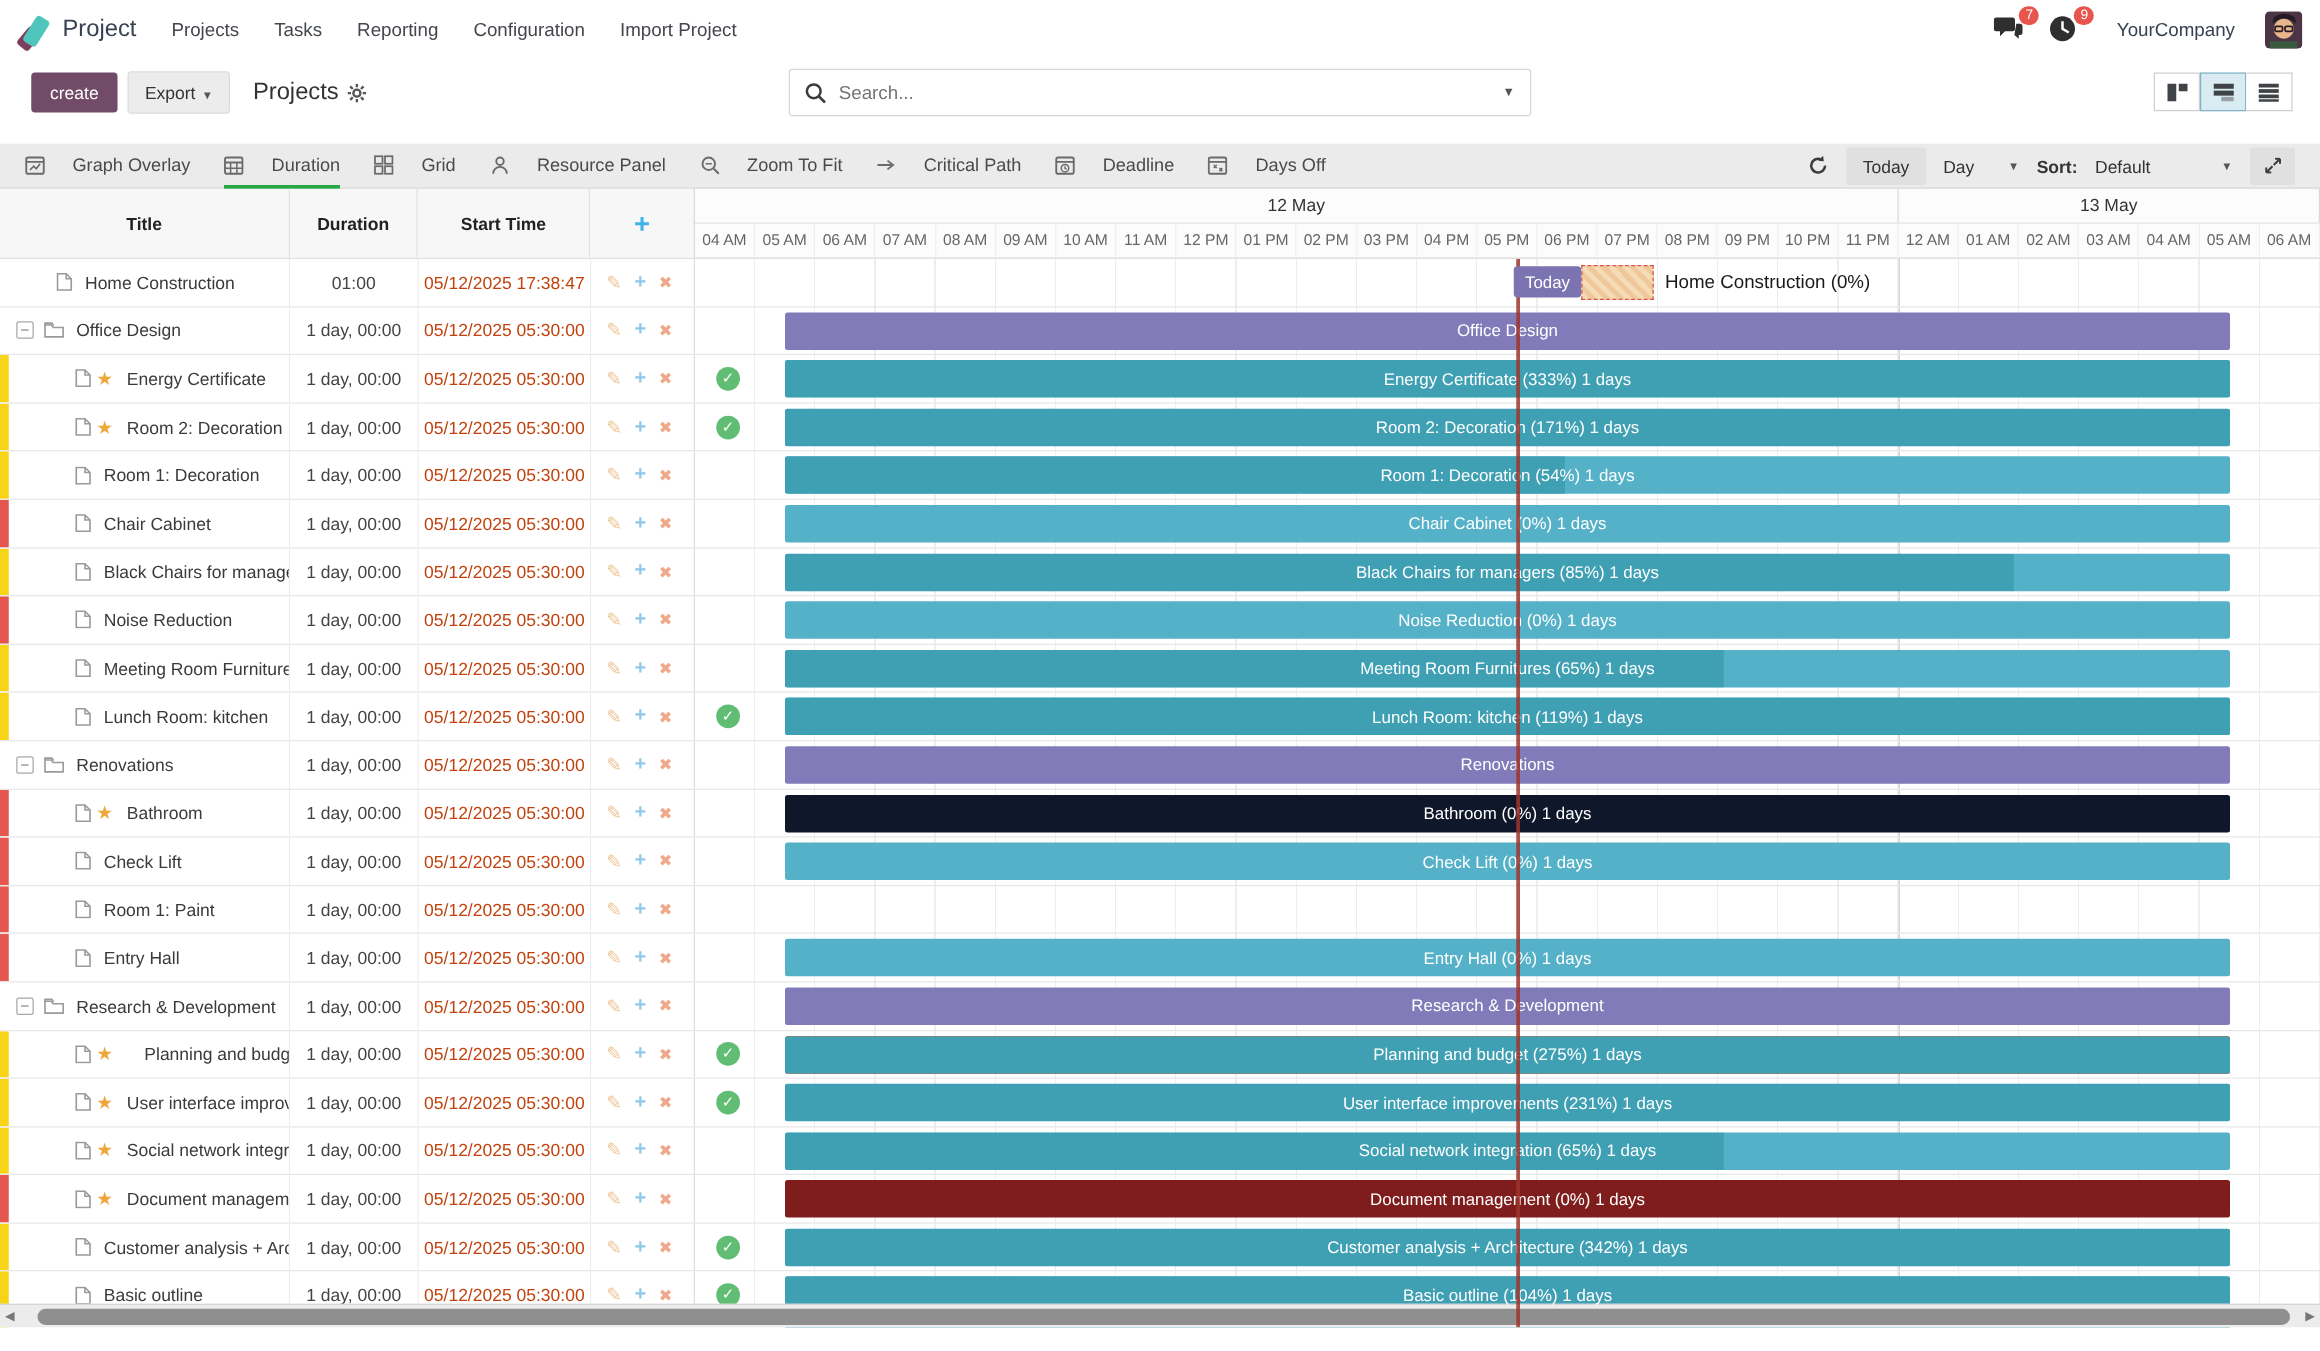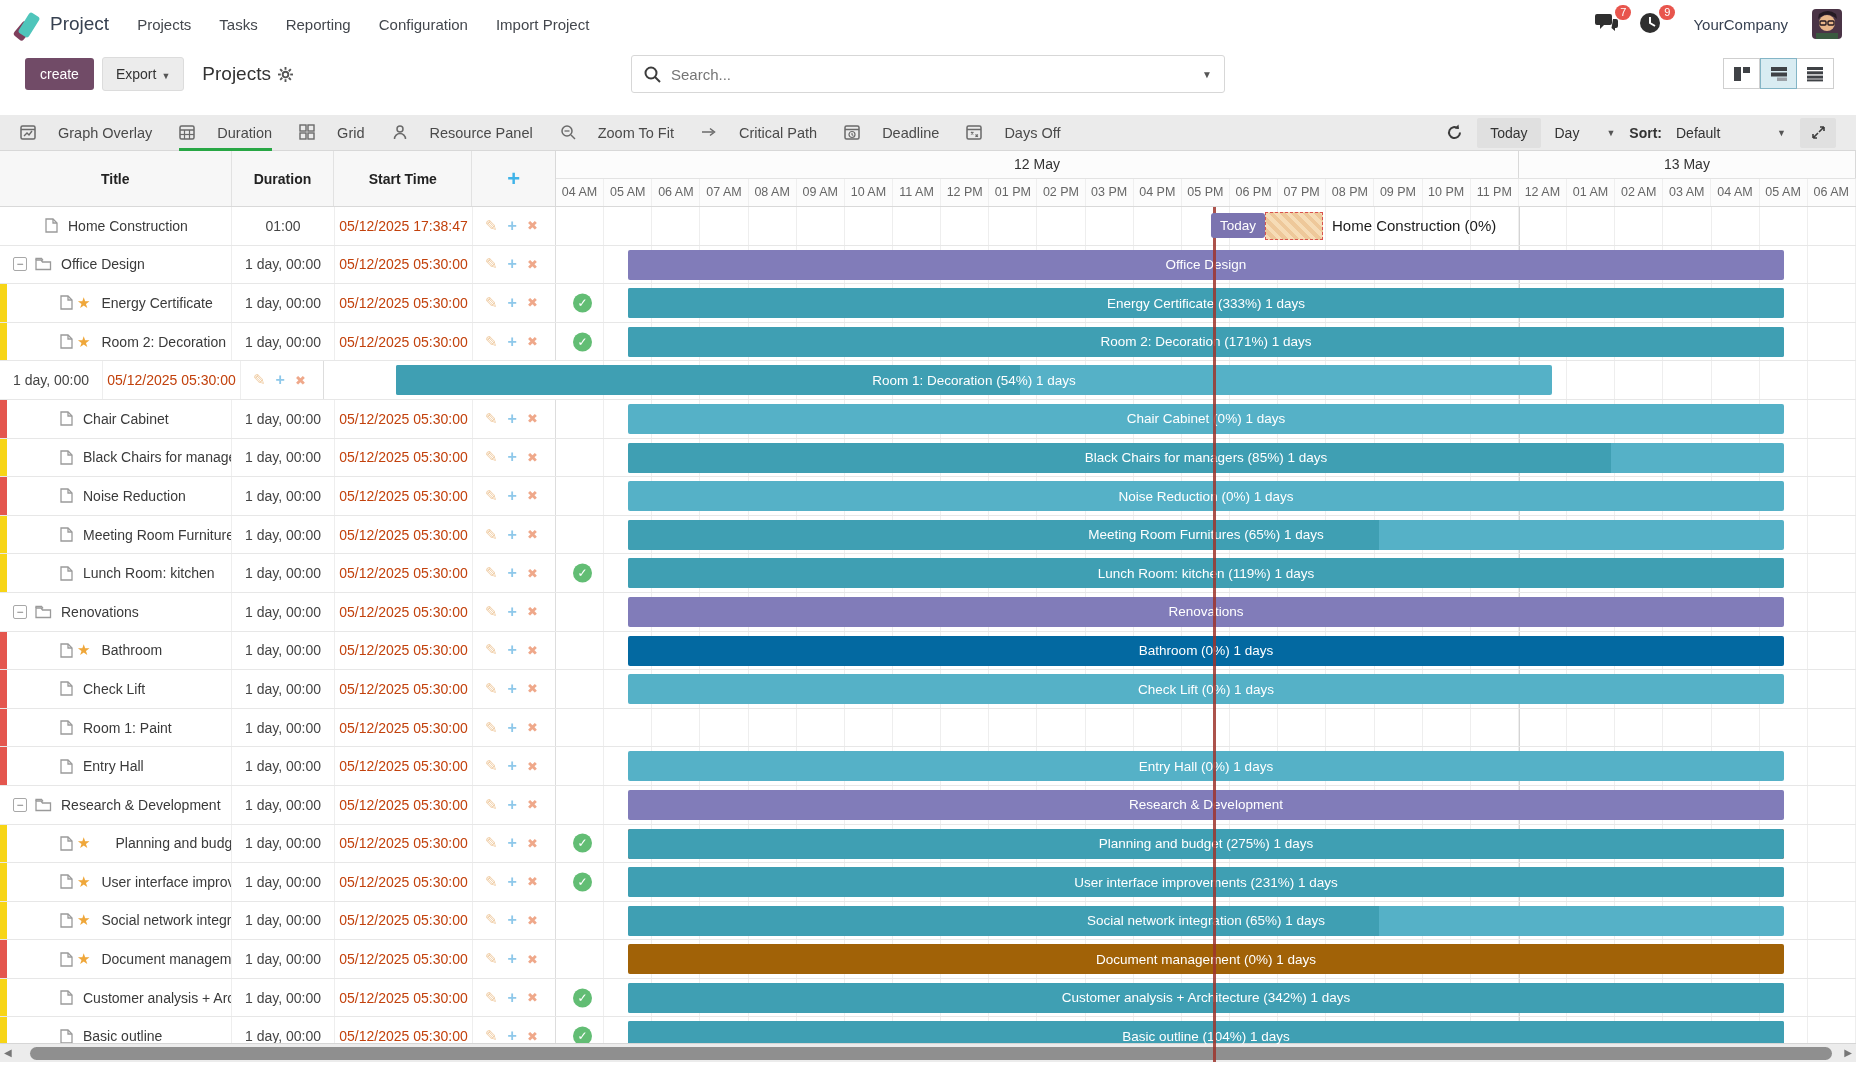--- a/index.html
+++ b/index.html
@@ -431,20 +431,30 @@
         </div>
         <div class="g-cell">
           <div class="check">✓</div>
           <div class="bar" style="background: rgb(85, 177, 199);">
             <div class="fill" style="width: 100%; background: rgb(63, 159, 179);"></div>
             <span class="lbl">Room 2: Decoration (171%) 1 days</span>
           </div>
         </div>
       </div>
       <div class="row">
+        <div class="cell-title">
+          <div class="strip" style="background: rgb(247, 213, 22);"></div>
+          <span style="margin-left:60px; display:flex; align-items:center;">
+            <svg class="ic" width="13" height="15" viewBox="0 0 13 15" style="flex:none">
+              <path d="M1 1 h7 l4 4 v9 h-11z" fill="#fff" stroke="#9a9a9a" stroke-width="1.3"></path>
+              <path d="M8 1 v4 h4" fill="none" stroke="#9a9a9a" stroke-width="1.3"></path>
+            </svg>
+          </span>
+          <span style="margin-left:10px">Room 1: Decoration</span>
+        </div>
         <div class="cell-dur">1 day, 00:00</div>
         <div class="cell-start">05/12/2025 05:30:00</div>
         <div class="cell-actions">
           <span class="icon-pencil">✎</span>
           <span class="icon-plus-sm">+</span>
           <span class="icon-x">✖</span>
         </div>
         <div class="g-cell">
           <div class="bar" style="background: rgb(85, 177, 199);">
             <div class="fill" style="width: 54%; background: rgb(63, 159, 179);"></div>
@@ -611,21 +621,21 @@
           <span style="margin-left:6px">Bathroom</span>
         </div>
         <div class="cell-dur">1 day, 00:00</div>
         <div class="cell-start">05/12/2025 05:30:00</div>
         <div class="cell-actions">
           <span class="icon-pencil">✎</span>
           <span class="icon-plus-sm">+</span>
           <span class="icon-x">✖</span>
         </div>
         <div class="g-cell">
-          <div class="bar" style="background: #0369a1;">
+          <div class="bar" style="background: #0f172a;">
             <span class="lbl">Bathroom (0%) 1 days</span>
           </div>
         </div>
       </div>
       <div class="row">
         <div class="cell-title">
           <div class="strip" style="background: rgb(228, 86, 78);"></div>
           <span style="margin-left:60px; display:flex; align-items:center;">
             <svg class="ic" width="13" height="15" viewBox="0 0 13 15" style="flex:none">
               <path d="M1 1 h7 l4 4 v9 h-11z" fill="#fff" stroke="#9a9a9a" stroke-width="1.3"></path>
@@ -805,21 +815,21 @@
           <span style="margin-left:6px">Document management</span>
         </div>
         <div class="cell-dur">1 day, 00:00</div>
         <div class="cell-start">05/12/2025 05:30:00</div>
         <div class="cell-actions">
           <span class="icon-pencil">✎</span>
           <span class="icon-plus-sm">+</span>
           <span class="icon-x">✖</span>
         </div>
         <div class="g-cell">
-          <div class="bar" style="background: #a16207;">
+          <div class="bar" style="background: #7f1d1d;">
             <span class="lbl">Document management (0%) 1 days</span>
           </div>
         </div>
       </div>
       <div class="row">
         <div class="cell-title">
           <div class="strip" style="background: rgb(247, 213, 22);"></div>
           <span style="margin-left:60px; display:flex; align-items:center;">
             <svg class="ic" width="13" height="15" viewBox="0 0 13 15" style="flex:none">
               <path d="M1 1 h7 l4 4 v9 h-11z" fill="#fff" stroke="#9a9a9a" stroke-width="1.3"></path>

